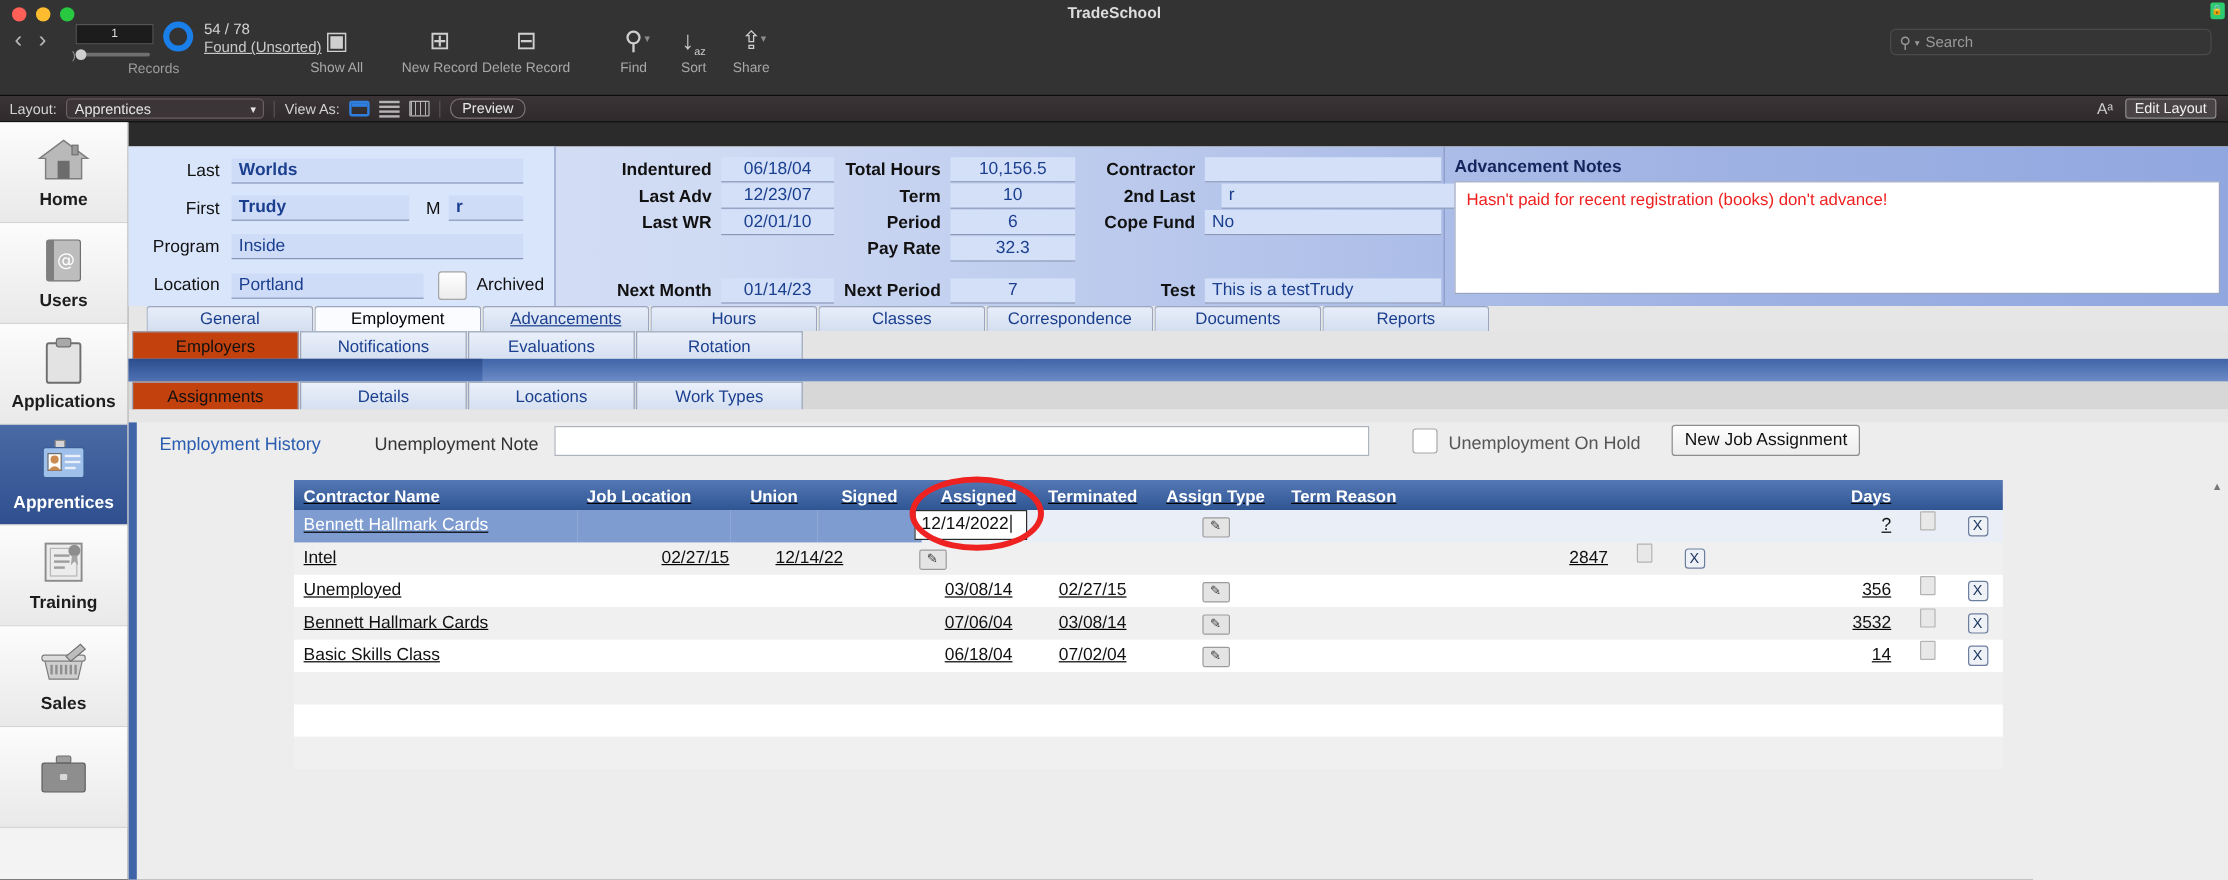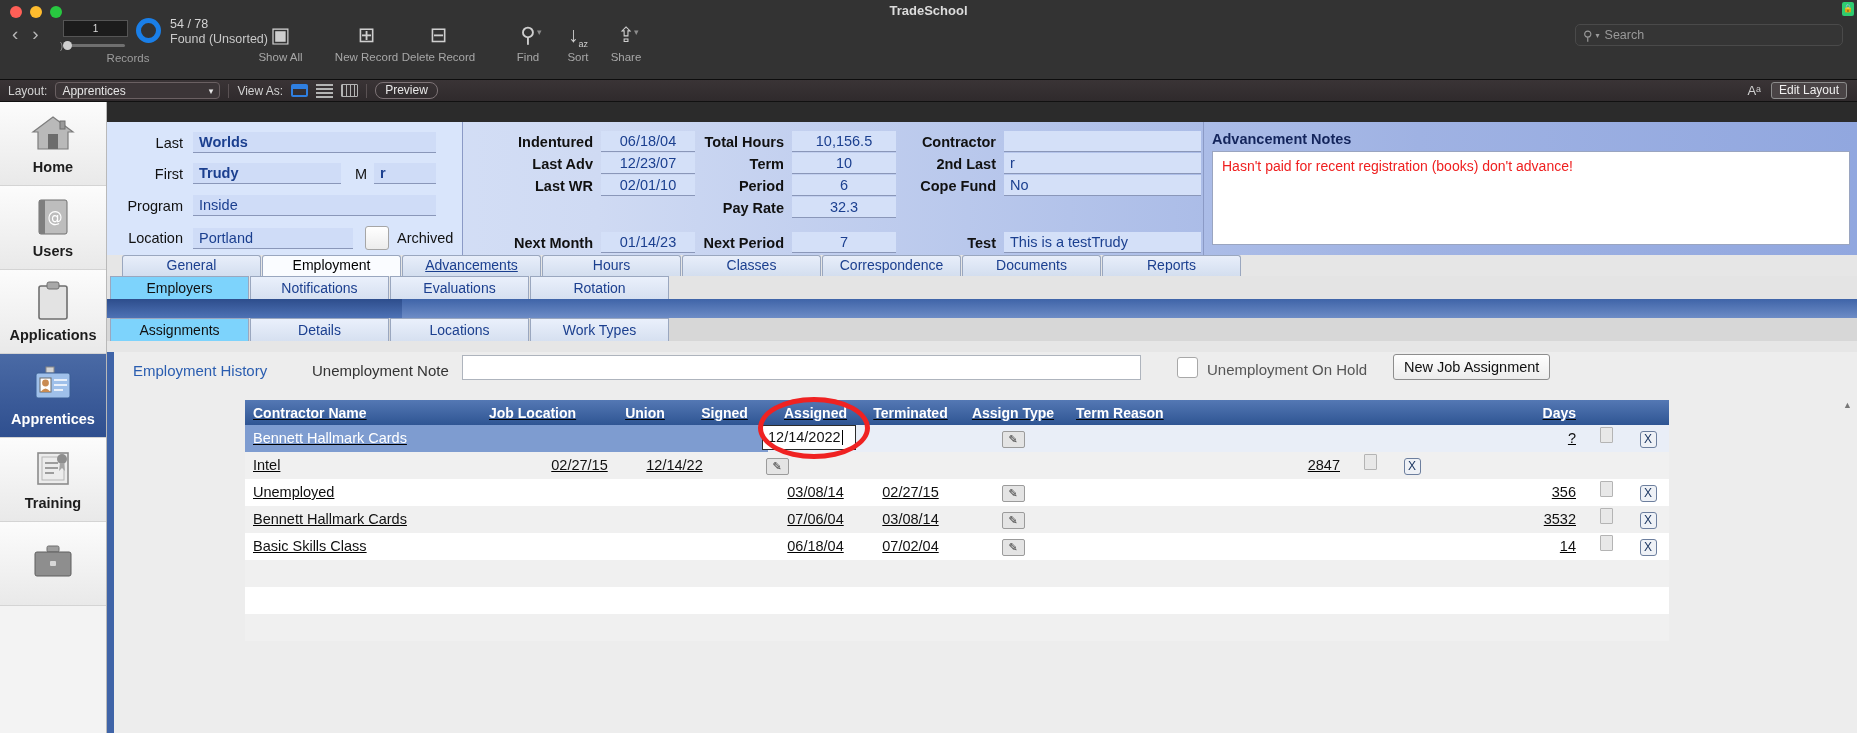--- a/index.html
+++ b/index.html
@@ -46,21 +46,21 @@
   .slider-cap { position: absolute; top: 1px; left: -3px; color: #9a9a9a; font-size: 9px; }
 
   .pie {
     position: absolute; left: 136px; top: 18px; width: 25px; height: 25px;
     border-radius: 50%; border: 5px solid #1a7fe8; background: #333;
   }
   .rec-count {
     position: absolute; left: 170px; top: 17px; color: #d4d4d4; font-size: 12.5px;
     line-height: 15px;
   }
-  .rec-count .l2 { color: #c9c9c9; }
+  .rec-count .l2 { color: #c9c9c9; text-decoration: underline; }
 
   .tb-label {
     position: absolute; color: #9d9d9d; font-size: 11.5px; text-align: center;
   }
   .tb-item { position: absolute; text-align: center; color: #c8c8c8; }
   .tb-item .glyph { display: block; height: 30px; line-height: 30px; font-size: 21px; color: #cfcfcf; }
   .tb-item .cap { display: block; font-size: 11.5px; color: #a8a8a8; margin-top: 1px; }
 
   .search-wrap {
     position: absolute; right: 14px; top: 24px; width: 268px; height: 22px;
@@ -181,21 +181,21 @@
 
   .tabrow2 {
     position: absolute; left: 0; width: 1750px; height: 23px;
     background: #e4e4e4; display: flex;
   }
   .tab2 {
     height: 23px; line-height: 22px; text-align: center; font-size: 14px;
     color: #1b3f8f; background: linear-gradient(to bottom,#eaf0fb,#d6e0f0);
     border: 1px solid #9aa7bf; border-bottom: none; margin-right: 1px;
   }
-  .tab2.sel { background: #7dd3fc; color: #111; }
+  .tab2.sel { background: #c2410c; color: #111; }
 
   
   .content {
     position: absolute; left: 0; top: 230px; width: 1750px; height: 401px;
     background: #ededed;
   }
   .blue-stripe { position: absolute; left: 0; top: 0; width: 7px; height: 401px;
     background: #3f64a8; }
 
   .eh-link { position: absolute; font-size: 15px; color: #2a5db0; }
@@ -419,20 +419,38 @@
           <rect x="12" y="13" width="13" height="2" fill="#9d9d9d"></rect>
           <rect x="12" y="18" width="13" height="2" fill="#9d9d9d"></rect>
           <rect x="12" y="23" width="9" height="2" fill="#9d9d9d"></rect>
           <circle cx="29" cy="10" r="5" fill="#8e8e8e"></circle>
           <path d="M27 14 l-1 8 3-3 3 3 -1-8z" fill="#a5a5a5"></path>
         </svg>
       </span>
       <span class="lbl">Training</span>
     </div>
 
+    <div class="side-item">
+      <span class="side-ico">
+        <svg width="44" height="36" viewBox="0 0 44 36">
+          <path d="M6 14 h32 l-4 17 h-24z" fill="#cfcfcf" stroke="#7d7d7d"></path>
+          <rect x="4" y="11" width="36" height="5" rx="2" fill="#dcdcdc" stroke="#7d7d7d"></rect>
+          <g fill="#8f8f8f">
+            <rect x="11" y="19" width="2" height="8"></rect>
+              <rect x="15" y="19" width="2" height="8"></rect>
+            <rect x="19" y="19" width="2" height="8"></rect>
+              <rect x="23" y="19" width="2" height="8"></rect>
+            <rect x="27" y="19" width="2" height="8"></rect>
+              <rect x="31" y="19" width="2" height="8"></rect>
+          </g>
+          <path d="M24 12 L36 2 l4 4 -12 10z" fill="#bdbdbd" stroke="#6f6f6f"></path>
+        </svg>
+      </span>
+      <span class="lbl">Sales</span>
+    </div>
 
     <div class="side-item">
       <span class="side-ico">
         <svg width="44" height="34" viewBox="0 0 44 34">
           <rect x="16" y="2" width="12" height="6" rx="1.5" fill="#9e9e9e" stroke="#6f6f6f"></rect>
           <rect x="4" y="8" width="36" height="24" rx="2" fill="#8e8e8e" stroke="#5f5f5f"></rect>
           <rect x="19" y="17" width="6" height="5" rx="1" fill="#d8d8d8"></rect>
         </svg>
       </span>
       <span class="lbl"></span>
@@ -494,21 +512,21 @@
       </div>
       <div class="fld-row" style="left:570px; top:75px;">
         <span class="fld-label b" style="width:107px;">Pay Rate</span>
         <span class="fld light ctr" style="margin-left:8px; width:104px;">32.3</span>
       </div>
 
       <div class="fld-row" style="left:790px; top:9px;">
         <span class="fld-label b" style="width:99px;">Contractor</span>
         <span class="fld light" style="margin-left:8px; width:197px;"></span>
       </div>
-      <div class="fld-row" style="left:790px; top:31px;">
+      <div class="fld-row" style="left:790px; top:31px;gap:14px;">
         <span class="fld-label b" style="width:99px;">2nd Last</span>
         <span class="fld light" style="margin-left:8px; width:197px;">r</span>
       </div>
       <div class="fld-row" style="left:790px; top:53px;">
         <span class="fld-label b" style="width:99px;">Cope Fund</span>
         <span class="fld light" style="margin-left:8px; width:197px;">No</span>
       </div>
 
       <div class="fld-row" style="left:366px; top:110px;">
         <span class="fld-label b" style="width:120px;">Next Month</span>

